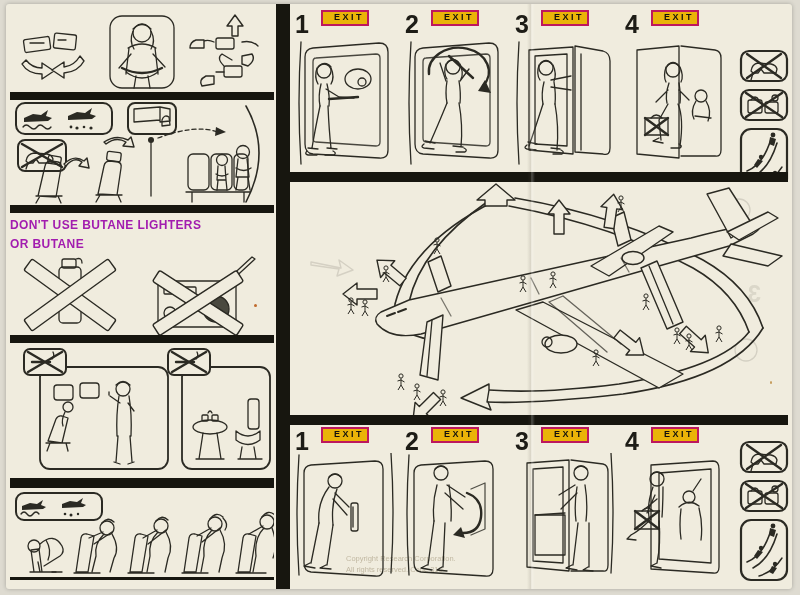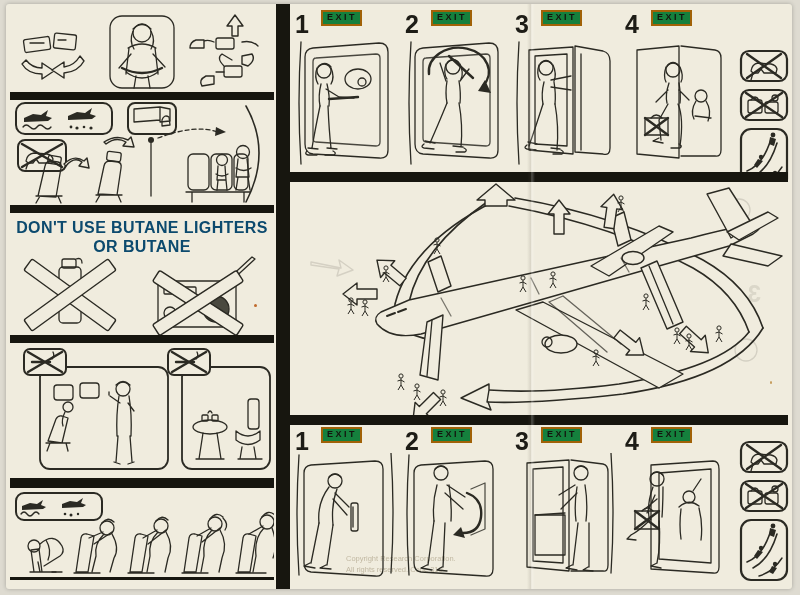--- a/index.html
+++ b/index.html
@@ -7,25 +7,25 @@
          font-family:"Liberation Sans",sans-serif;}
   .card{position:absolute;left:6px;top:4px;width:786px;height:585px;background:#f0ecde;
         border-radius:3px;box-shadow:0 0 4px rgba(0,0,0,.25);}
   .panel{position:absolute;background:#f0ecde;}
   .hbar,.vbar{position:absolute;background:#17160f;}
   svg{display:block;}
   .ln{fill:none;stroke:#2b2a23;stroke-width:1.3;stroke-linecap:round;stroke-linejoin:round;}
   .thk{stroke-width:2.4;}
   .fl{fill:#2b2a23;stroke:none;}
   .wfl{fill:#f0ecde;stroke:#2b2a23;stroke-width:1.4;stroke-linejoin:round;}
-  .warning-text{position:absolute;left:0;right:0;text-align:center;font-weight:bold;
-        color:#0c4a6e;font-size:16px;line-height:1.2;letter-spacing:.4px;}
+  .warning-text{position:absolute;left:0;right:0;text-align:left;font-weight:bold;
+        color:#a21caf;font-size:12px;line-height:1.2;letter-spacing:.4px;}
   .stepnum{font-size:25px;font-weight:bold;color:#1d1c16;}
-  .exitsign{display:inline-block;border:2px solid #a16207;background:#15803d;color:#14130e;
-        font-weight:bold;font-size:9px;letter-spacing:2.5px;padding:1px 3px 1px 4px;line-height:1.1;}
+  .exitsign{display:inline-block;border:2px solid #be185d;background:#eab308;color:#14130e;
+        font-weight:bold;font-size:9px;letter-spacing:2.5px;padding:1px 3px 1px 11px;line-height:1.1;}
   .stepcell{position:absolute;width:110px;height:160px;}
   .stephead{position:absolute;top:2px;left:4px;display:flex;align-items:flex-start;gap:12px;}
   .crease{position:absolute;width:8px;background:linear-gradient(to right,rgba(0,0,0,0) 0%,rgba(90,85,70,.14) 45%,rgba(255,255,255,.25) 60%,rgba(0,0,0,0) 100%);}
   .speck{position:absolute;border-radius:50%;}
   .ghost-caption{position:absolute;color:#9a8d70;opacity:.55;font-size:7.5px;line-height:1.5;
         filter:blur(.3px);text-align:left;}
 </style>
 </head>
 <body>
 

